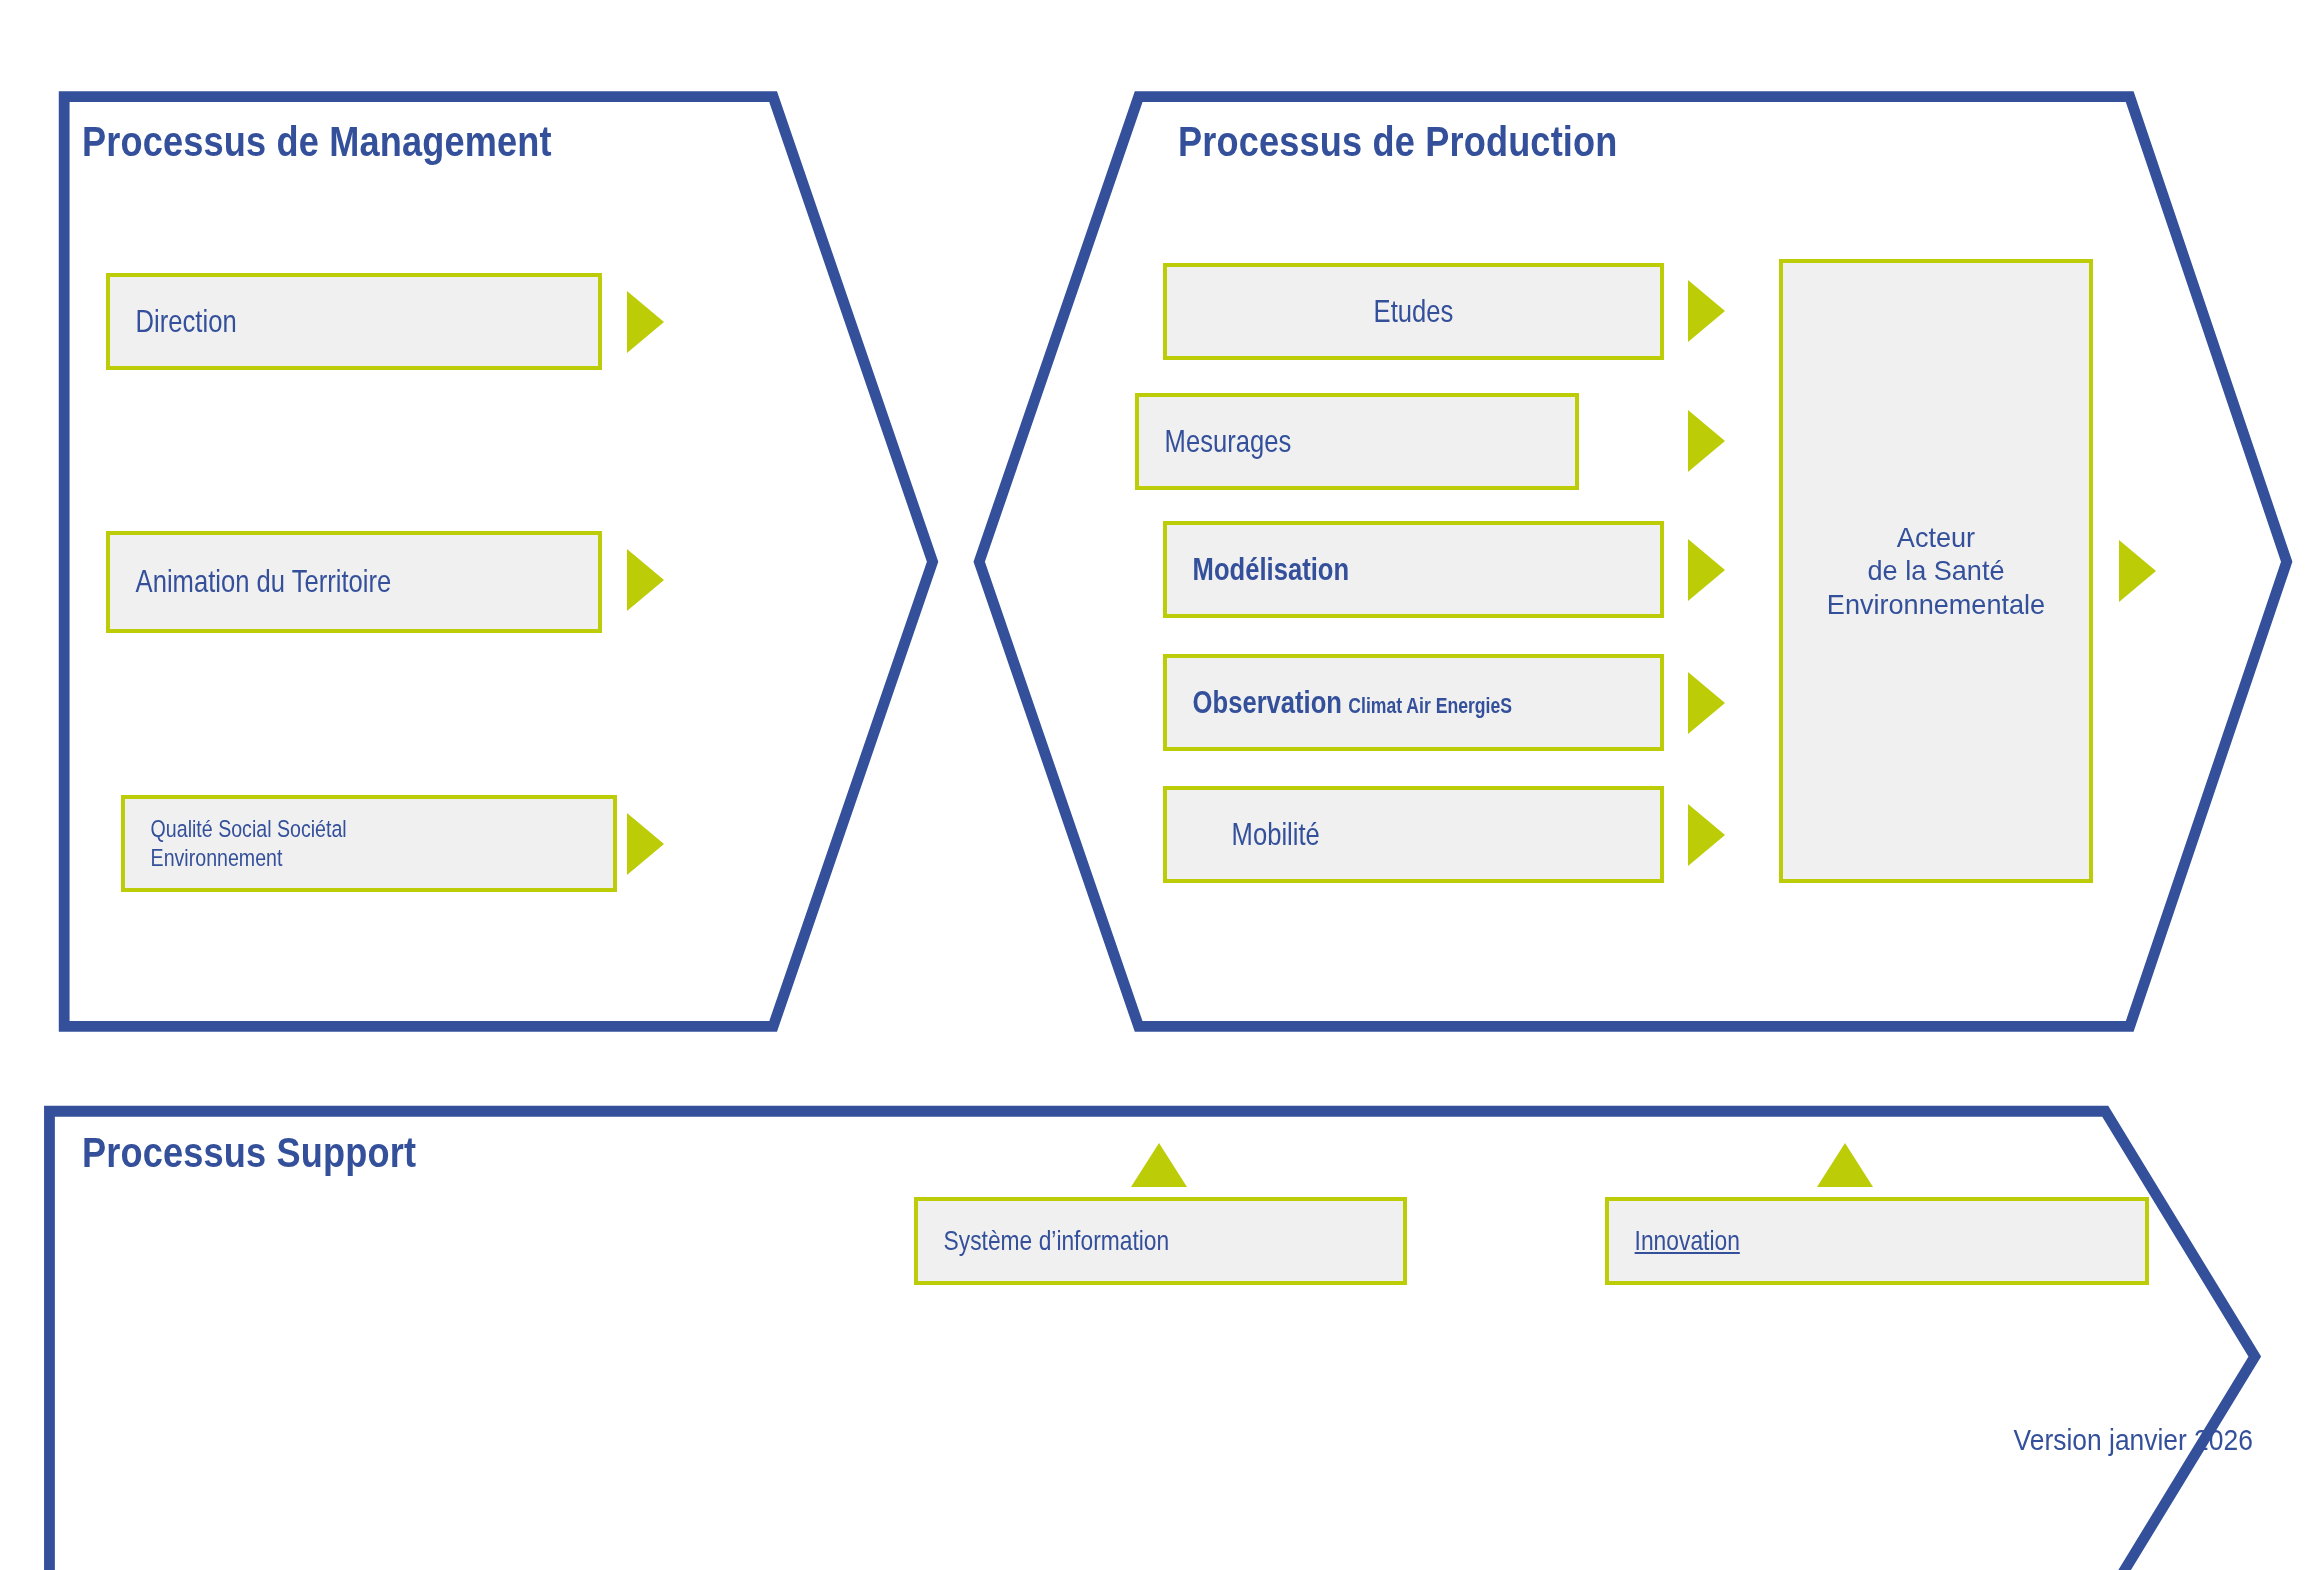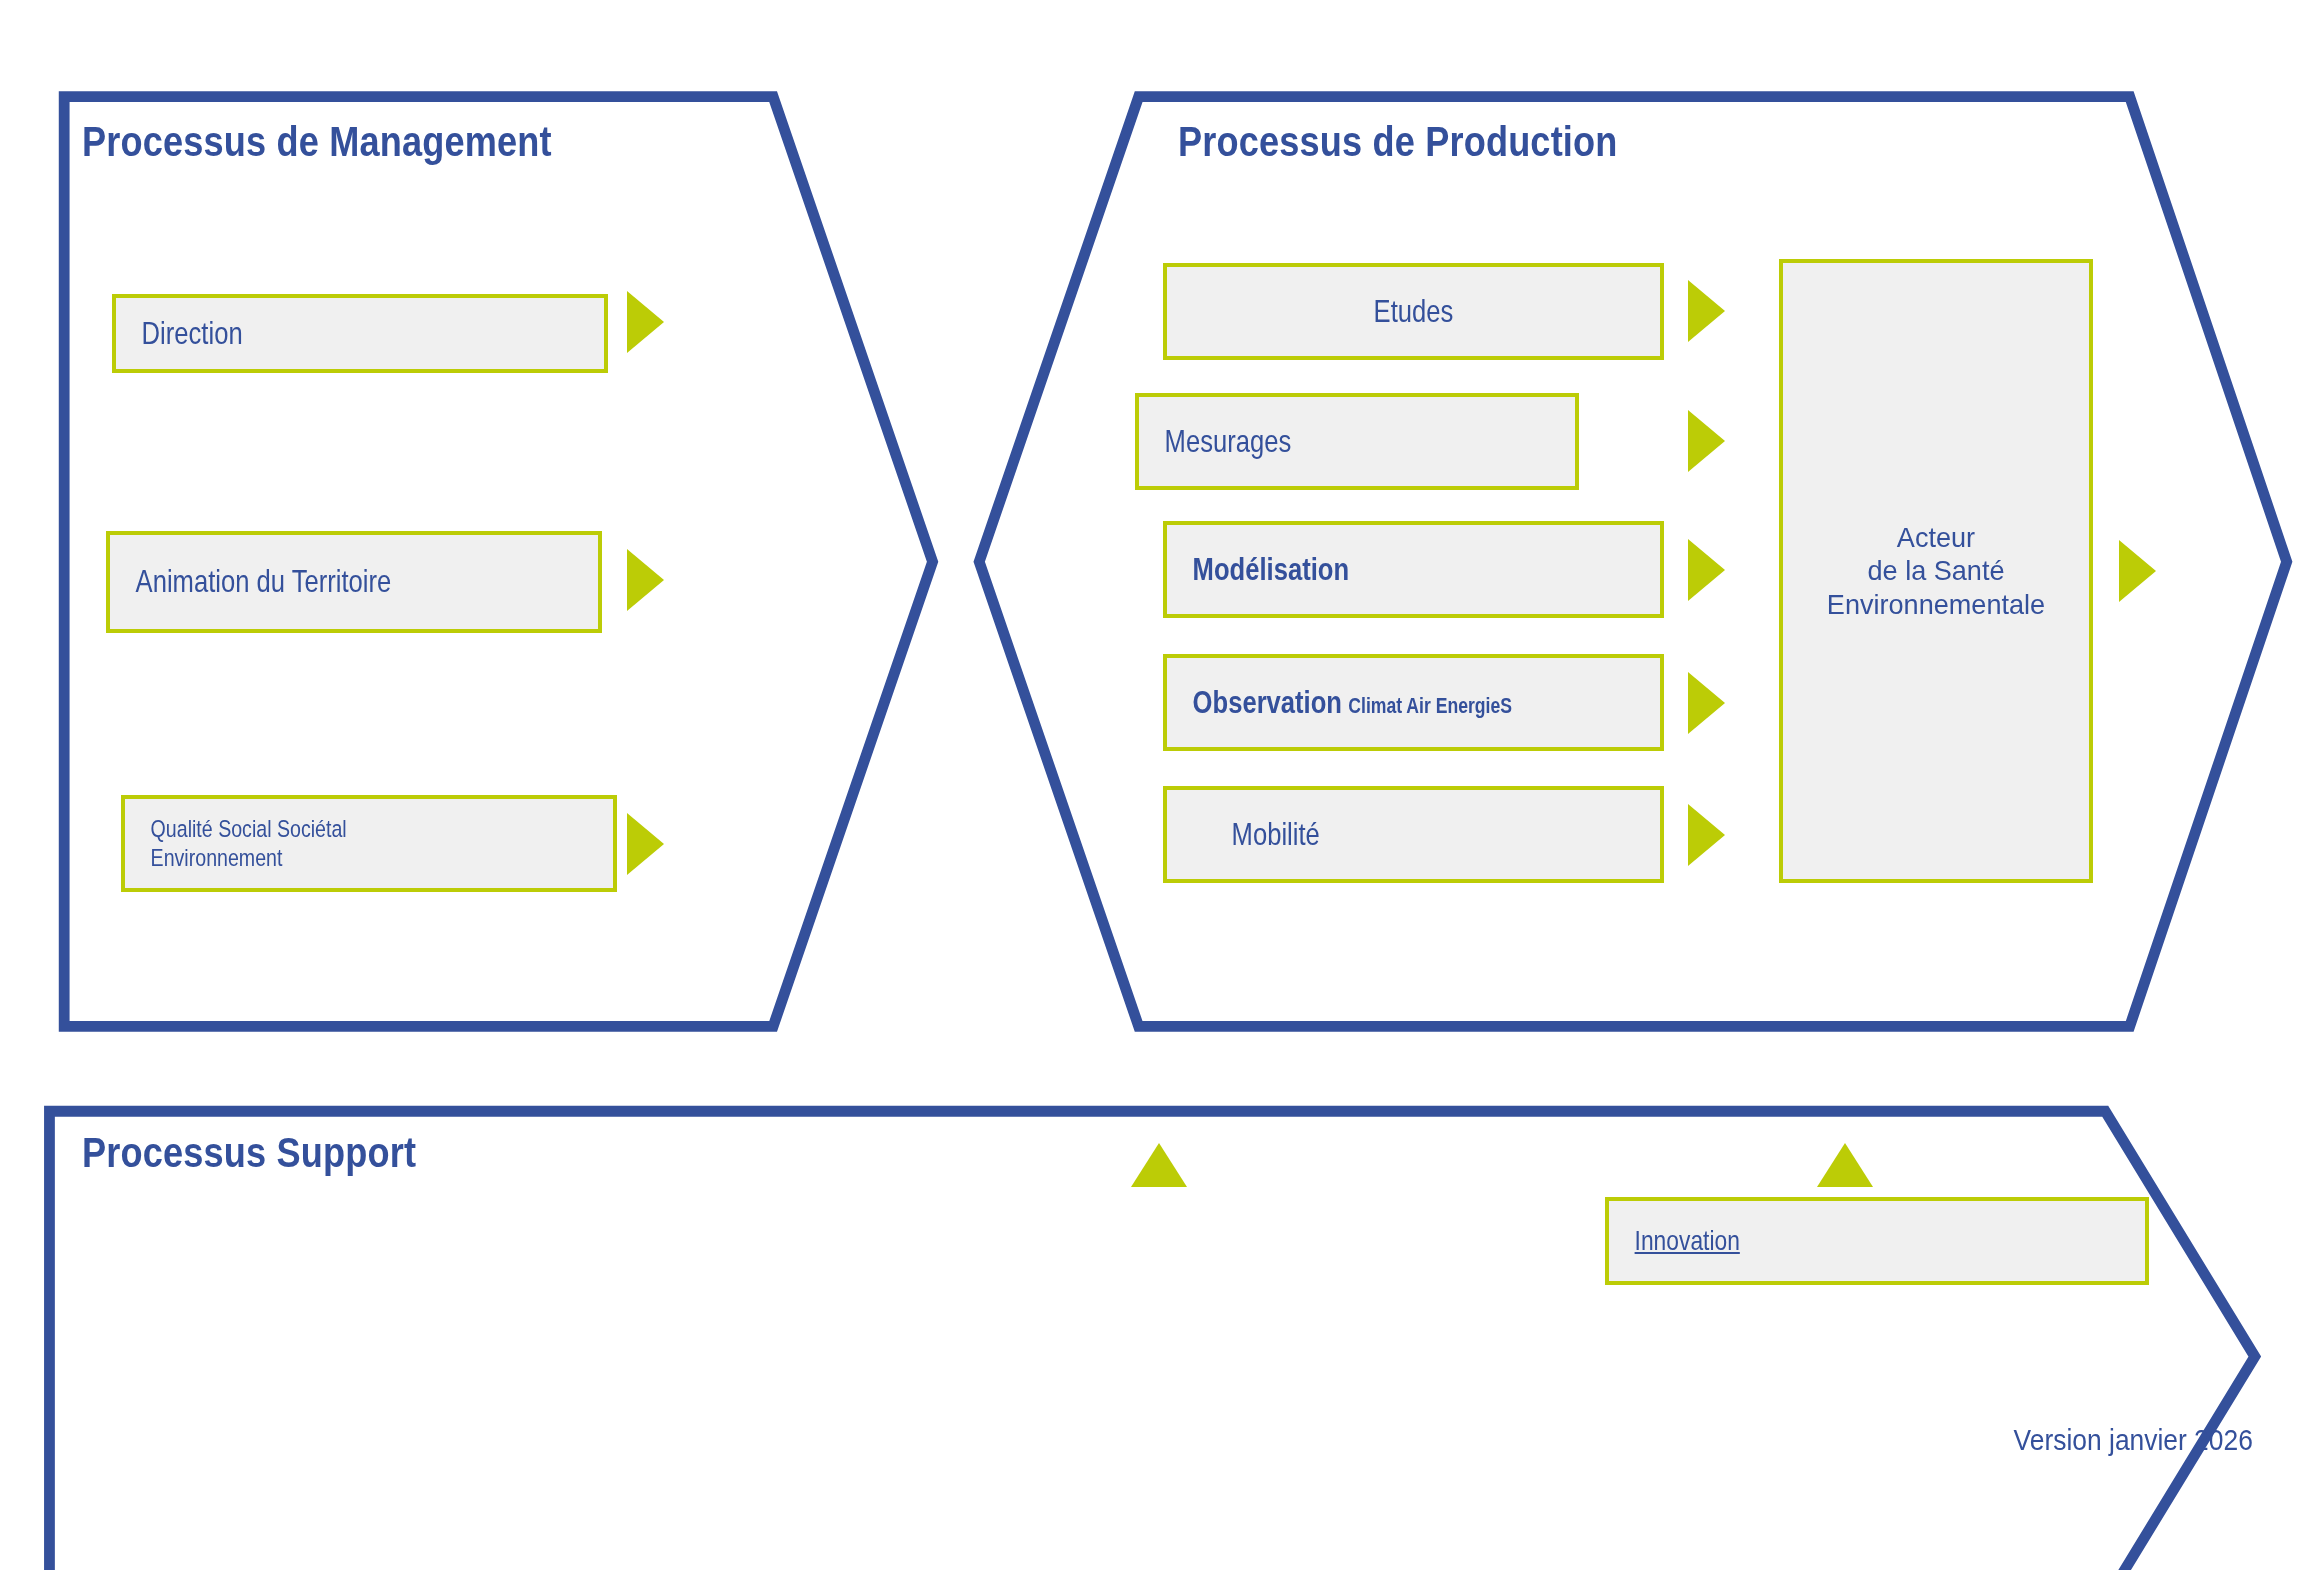--- a/index.html
+++ b/index.html
@@ -118,21 +118,21 @@
 
     <path d="M 130 197 L 1575 197 L 1900 1145 L 1575 2092 L 130 2092 Z" fill="none" stroke="#34509b" stroke-width="22" stroke-linejoin="miter"></path>
 
     <path d="M 2320 197 L 4340 197 L 4660 1145 L 4340 2092 L 2320 2092 L 1995 1145 Z" fill="none" stroke="#34509b" stroke-width="22" stroke-linejoin="miter"></path>
 
     <path d="M 100 2265 L 4290 2265 L 4595 2765 L 4290 3265 L 100 3265 Z" fill="none" stroke="#34509b" stroke-width="22" stroke-linejoin="miter"></path>
   </svg>
 
   <div class="section-title" id="title-management">Processus de Management</div>
 
-  <div class="pbox" style="left:112px; top:273px; width:496px; height:79px;margin-top:21px;">
+  <div class="pbox" style="left:106px; top:273px; width:496px; height:97px;">
     <span class="ptext fs-lg">Direction</span>
   </div>
   <div class="tri-right" style="left:627px; top:291px;"></div>
 
   <div class="pbox" style="left:106px; top:531px; width:496px; height:102px;">
     <span class="ptext fs-lg">Animation du Territoire</span>
   </div>
   <div class="tri-right" style="left:627px; top:549px;"></div>
 
   <div class="pbox" style="left:106px; top:795px; width:496px; height:97px;margin-left:15px;">
@@ -175,20 +175,23 @@
       <span class="line">Acteur</span>
       <span class="line">de la Santé</span>
       <span class="line">Environnementale</span>
     </span>
   </div>
   <div class="tri-right" style="left:2119px; top:540px;"></div>
 
   <div class="section-title" id="title-support">Processus Support</div>
 
   <div class="tri-up" style="left:1131px; top:1143px;"></div>
+  <div class="pbox" style="left:914px; top:1197px; width:493px; height:88px;">
+    <span class="ptext fs-md">Système d’information</span>
+  </div>
 
   <div class="tri-up" style="left:1817px; top:1143px;"></div>
   <div class="pbox" style="left:1605px; top:1197px; width:544px; height:88px;text-decoration:underline;">
     <span class="ptext fs-md">Innovation</span>
   </div>
 
   <div id="version-note">Version janvier 2026</div>
 
 </div>
 

